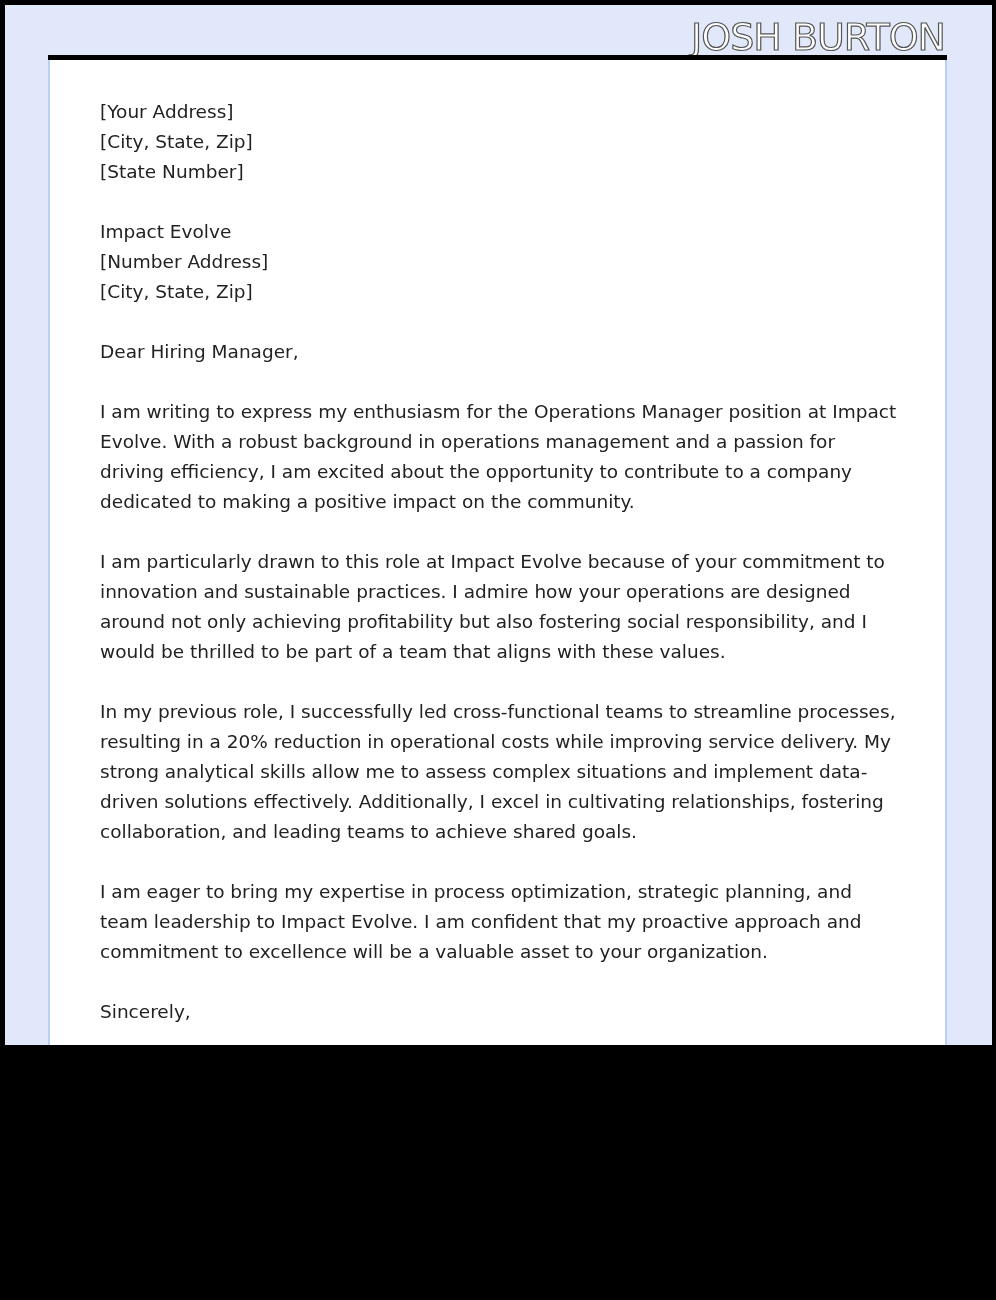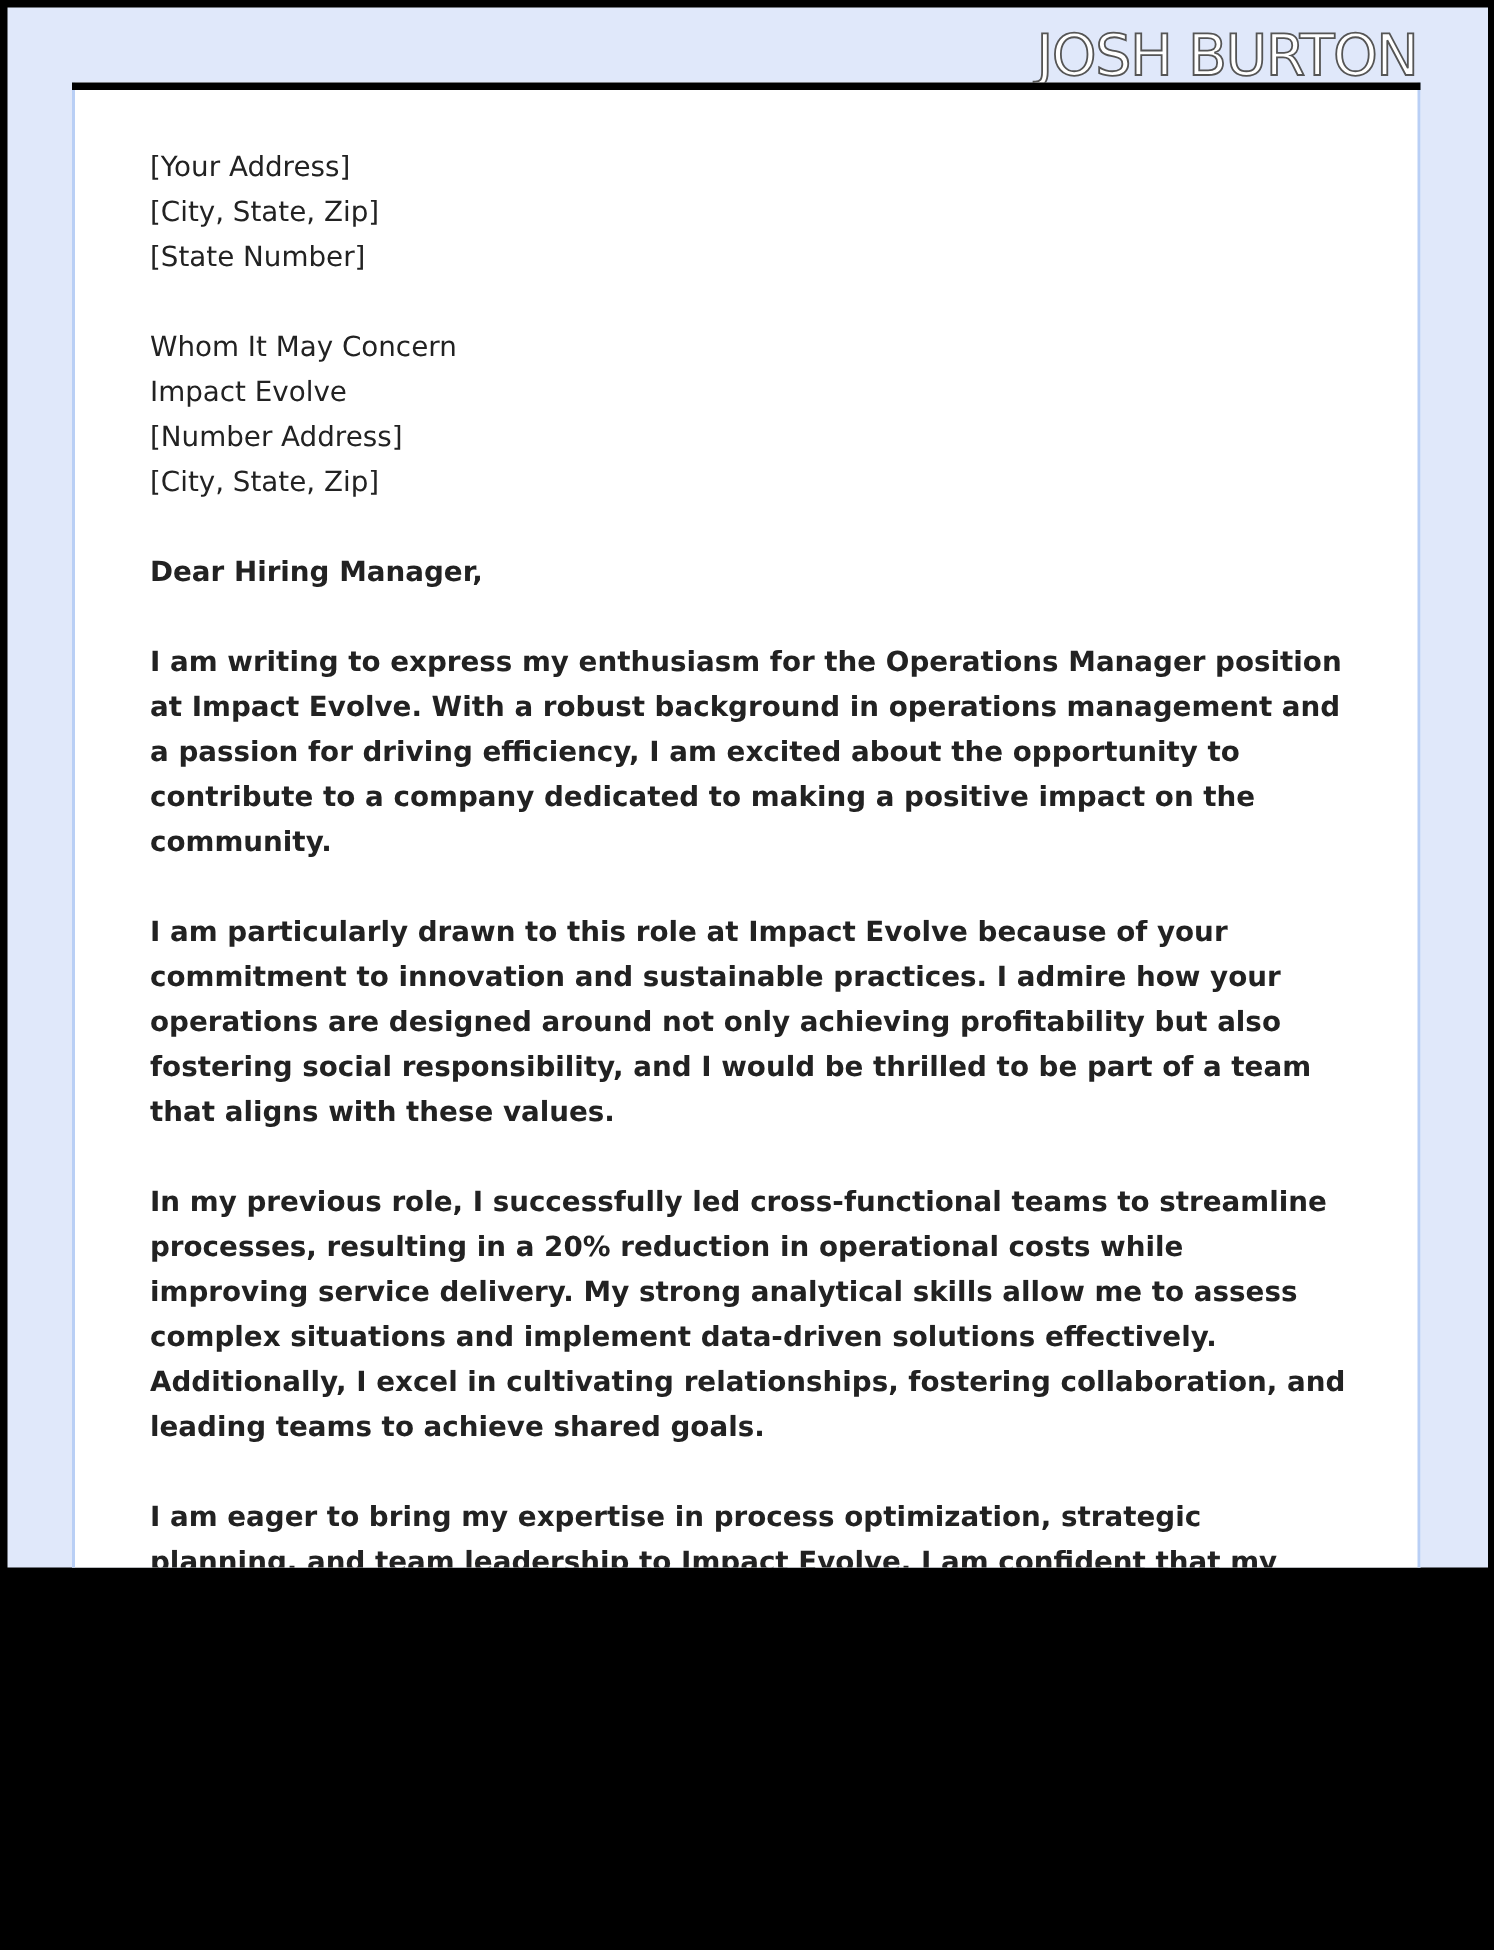--- a/index.html
+++ b/index.html
@@ -26,21 +26,21 @@
   }
   .topbar {
     position: absolute; left: 43px; top: 50px; width: 899px; height: 5px; background: #000;
   }
   .content {
     position: absolute; left: 95px; top: 92px; width: 800px;
     font-size: 18.5px; line-height: 30px; color: #222;
   }
   .content .line { display: block; white-space: nowrap; height: 30px; }
   .content .gap { height: 30px; }
-  .content p { margin: 0 0 30px 0; white-space: normal; font-weight: bold; }
+  .content p { margin: 0 0 30px 0; white-space: normal; }
   .sig { display: block; height: 30px; }
   .date { color: #1a82e6; display: block; height: 30px; }
   .footer-brand {
     position: absolute; right: 55px; top: 1241px;
     font-size: 13px; color: #333;
   }
 </style>
 </head>
 <body>
 
@@ -50,21 +50,20 @@
   <div class="topbar"></div>
 
   <div class="content">
     <div>
       <span class="line">[Your Address]</span>
       <span class="line">[City, State, Zip]</span>
       <span class="line">[State Number]</span>
     </div>
     <div class="gap"></div>
     <div>
-      <span class="line">Whom It May Concern</span>
       <span class="line">Impact Evolve</span>
       <span class="line">[Number Address]</span>
       <span class="line">[City, State, Zip]</span>
     </div>
     <div class="gap"></div>
     <p>Dear Hiring Manager,</p>
     <p>I am writing to express my enthusiasm for the Operations Manager position at Impact Evolve. With a robust background in operations management and a passion for driving efficiency, I am excited about the opportunity to contribute to a company dedicated to making a positive impact on the community.</p>
     <p>I am particularly drawn to this role at Impact Evolve because of your commitment to innovation and sustainable practices. I admire how your operations are designed around not only achieving profitability but also fostering social responsibility, and I would be thrilled to be part of a team that aligns with these values.</p>
     <p>In my previous role, I successfully led cross-functional teams to streamline processes, resulting in a 20% reduction in operational costs while improving service delivery. My strong analytical skills allow me to assess complex situations and implement data-driven solutions effectively. Additionally, I excel in cultivating relationships, fostering collaboration, and leading teams to achieve shared goals.</p>
     <p>I am eager to bring my expertise in process optimization, strategic planning, and team leadership to Impact Evolve. I am confident that my proactive approach and commitment to excellence will be a valuable asset to your organization.</p>

